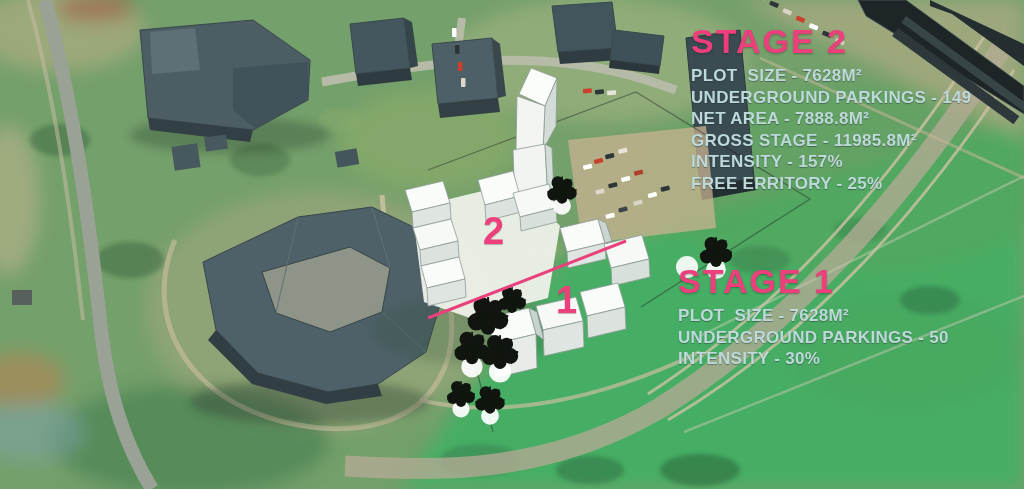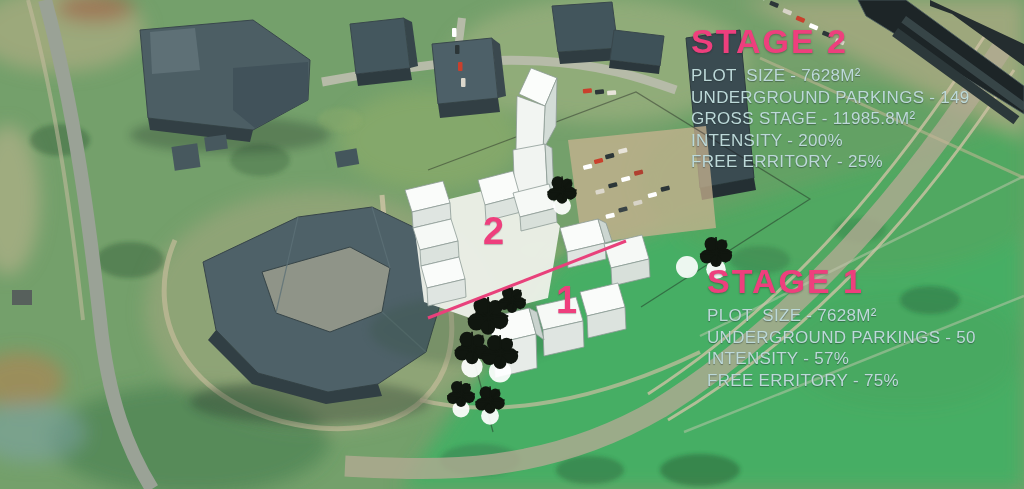--- a/index.html
+++ b/index.html
@@ -13,33 +13,33 @@
   .stage-block{position:absolute;}
   .stage-title{
     color:var(--pink,#ee3f7d);
     font-weight:bold;font-size:34px;letter-spacing:2px;line-height:34px;
     text-shadow:0 1px 2px rgba(30,20,25,.35);
     white-space:pre;
   }
   .stats{margin-top:7px;}
   .stat-line{
     color:var(--stat,#bdd9d9);
-    font-weight:normal;font-size:17px;line-height:21.6px;letter-spacing:.3px;
+    font-weight:bold;font-size:17px;line-height:21.6px;letter-spacing:.3px;
     white-space:pre;
     text-shadow:0 1px 1px rgba(30,45,45,.45);
   }
   .marker{
     position:absolute;color:var(--pink,#ee3f7d);
     font-weight:bold;font-size:38px;line-height:38px;
     text-shadow:0 1px 1px rgba(60,20,35,.3);
   }
   #marker-stage2{left:468px;top:212px;}
   #marker-stage1{left:541px;top:281px;}
   #stage2-block{left:676px;top:24px;}
-  #stage1-block{left:692px;top:264px;}
+  #stage1-block{left:663px;top:264px;}
 </style>
 </head>
 <body>
 
 <div class="canvas">
 
 <svg width="1024" height="489" viewBox="0 0 1024 489" xmlns="http://www.w3.org/2000/svg">
   <defs>
     <filter id="b2" x="-50%" y="-50%" width="200%" height="200%">
           <feGaussianBlur stdDeviation="2"></feGaussianBlur>
@@ -266,33 +266,33 @@
   <line x1="428" y1="318" x2="626" y2="241" stroke="#e8417b" stroke-width="3"></line>
 </svg>
 
 <div class="overlay">
 
   <div class="stage-block" id="stage2-block">
     <div class="stage-title">STAGE 2</div>
     <div class="stats">
       <div class="stat-line">PLOT  SIZE - 7628M²</div>
       <div class="stat-line">UNDERGROUND PARKINGS - 149</div>
+      <div class="stat-line">NET AREA - 7888.8M²</div>
       <div class="stat-line">GROSS STAGE - 11985.8M²</div>
-      <div class="stat-line">INTENSITY - 200%</div>
+      <div class="stat-line">INTENSITY - 157%</div>
       <div class="stat-line">FREE ERRITORY - 25%</div>
     </div>
   </div>
 
   <div class="stage-block" id="stage1-block">
     <div class="stage-title">STAGE 1</div>
     <div class="stats">
       <div class="stat-line">PLOT  SIZE - 7628M²</div>
       <div class="stat-line">UNDERGROUND PARKINGS - 50</div>
-      <div class="stat-line">INTENSITY - 57%</div>
-      <div class="stat-line">FREE ERRITORY - 75%</div>
+      <div class="stat-line">INTENSITY - 30%</div>
     </div>
   </div>
 
   <div class="marker" id="marker-stage2">2</div>
   <div class="marker" id="marker-stage1">1</div>
 </div>
 
 </div>
 
 </body></html>

